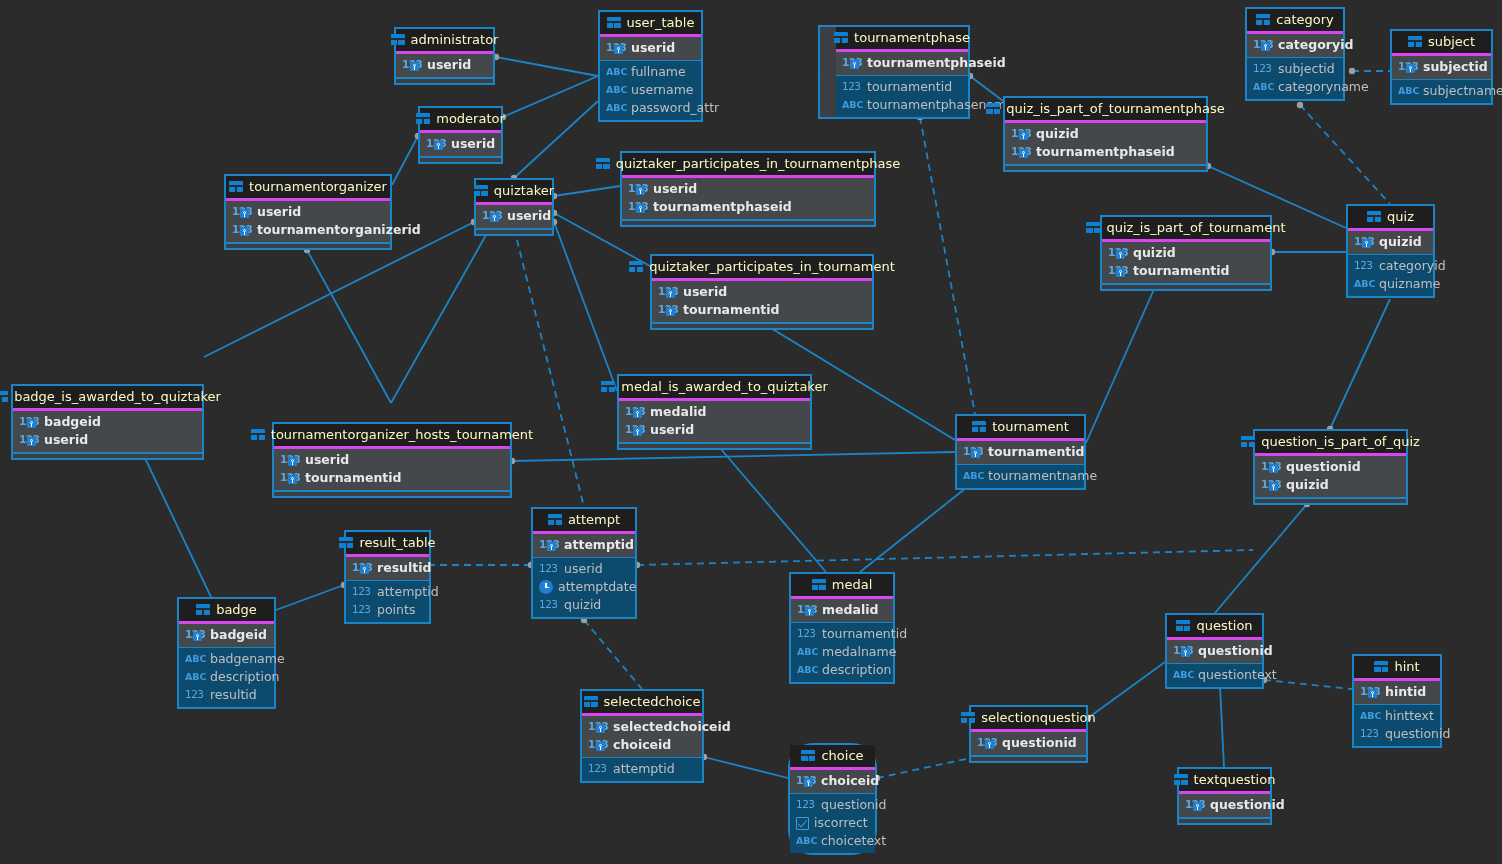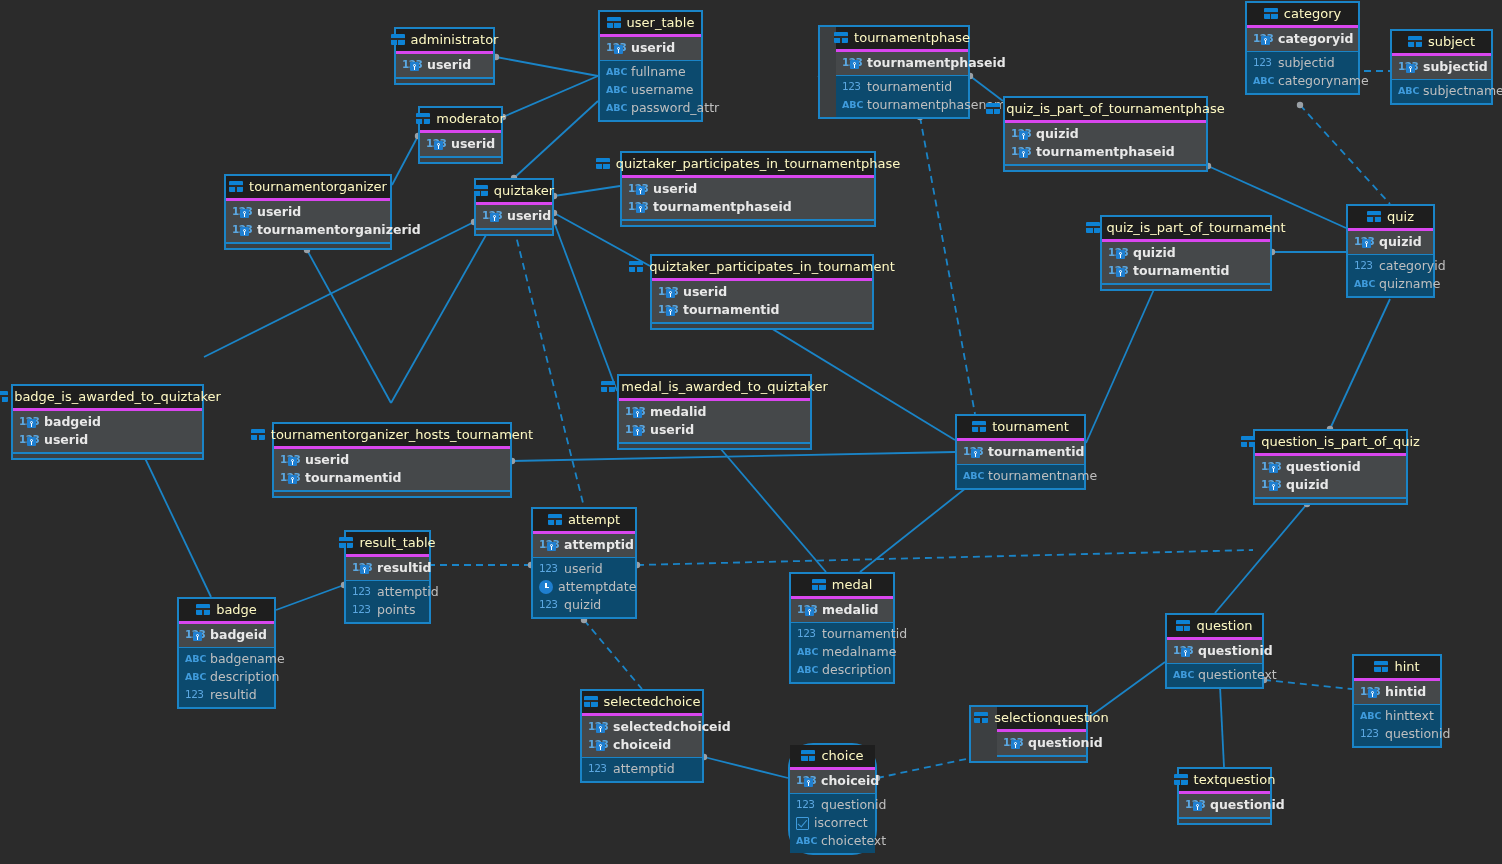--- a/index.html
+++ b/index.html
@@ -221,21 +221,21 @@
           <span>tournamentid</span>
         </div>
         <div class="row">
           <span class="ic ic-abc">
             <span>ABC</span>
           </span>
           <span>tournamentphasename</span>
         </div>
       </div>
     </div>
-    <div class="tbl" style="left: 1245px; top: 1px; width: 115px;">
+    <div class="tbl" style="left: 1245px; top: 7px; width: 100px;">
       <div class="hdr">
         <span class="ic ic-table"></span>
         <span>category</span>
       </div>
       <div class="pkgrp">
         <div class="row pk">
           <span class="ic ic-num">
             <span class="n123">123</span>
             <span class="key"></span>
           </span>
@@ -778,21 +778,21 @@
       </div>
       <div class="cols">
         <div class="row">
           <span class="ic ic-num">
             <span class="n123">123</span>
           </span>
           <span>attemptid</span>
         </div>
       </div>
     </div>
-    <div class="tbl" style="left: 969px; top: 705px; width: 119px; padding-left: 26px;">
+    <div class="tbl" style="left: 969px; top: 705px; width: 119px;">
       <div class="hdr">
         <span class="ic ic-table"></span>
         <span>selectionquestion</span>
       </div>
       <div class="pkgrp">
         <div class="row pk">
           <span class="ic ic-num">
             <span class="n123">123</span>
             <span class="key"></span>
           </span>

